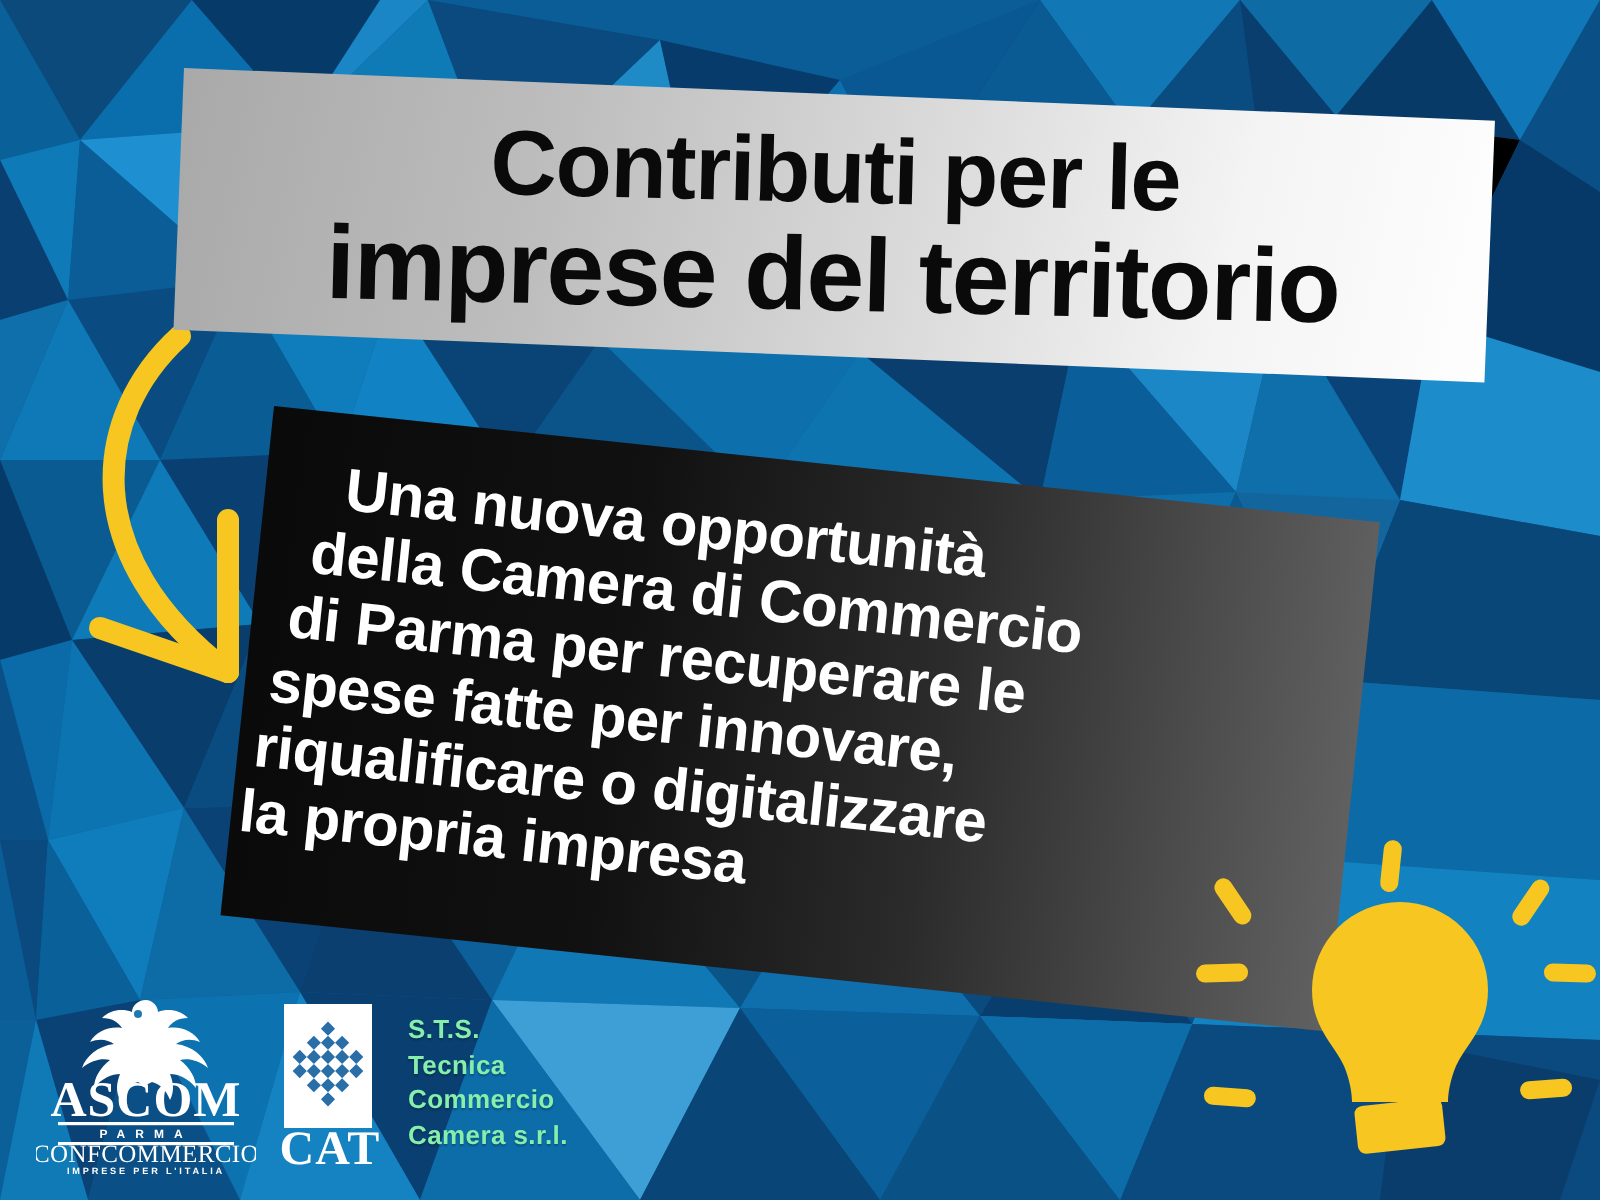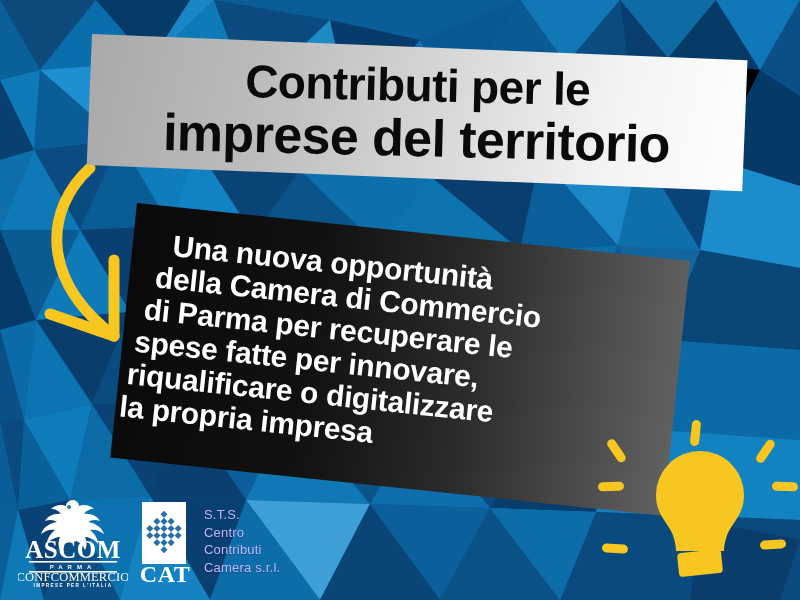--- a/index.html
+++ b/index.html
@@ -62,21 +62,21 @@
 
   
   .bulb{position:absolute;left:598px;top:418px;width:200px;height:182px;}
 
   
   .logos{position:absolute;left:18px;top:496px;width:290px;height:96px;}
   .ascom{position:absolute;left:0;top:0;width:110px;height:92px;}
   .cat{position:absolute;left:118px;top:6px;width:62px;height:82px;}
   .sts{
     position:absolute;left:186px;top:10px;
-    color:#c4b5fd;font-weight:normal;font-size:13px;line-height:17.5px;
+    color:#86efac;font-weight:bold;font-size:13px;line-height:17.5px;
     letter-spacing:0.2px;
     text-shadow:0 1px 1px rgba(0,0,0,.25);
   }
 </style>
 </head>
 <body>
 
 <div id="stage">
 
   <svg id="bg" viewBox="0 0 800 600" preserveAspectRatio="none">
@@ -278,19 +278,19 @@
           <rect x="-10" y="10" width="5" height="5"></rect>
             <rect x="0" y="10" width="5" height="5"></rect>
             <rect x="10" y="10" width="5" height="5"></rect>
         </g>
       </g>
       <text x="29" y="80" text-anchor="middle" font-family="'Liberation Serif',serif" font-size="24" font-weight="bold" fill="#ffffff" letter-spacing="0.5">CAT</text>
     </svg>
 
     <div class="sts">
       <div>S.T.S.</div>
-      <div>Centro</div>
-      <div>Contributi</div>
+      <div>Tecnica</div>
+      <div>Commercio</div>
       <div>Camera s.r.l.</div>
     </div>
   </div>
 
 </div>
 
 </body></html>

